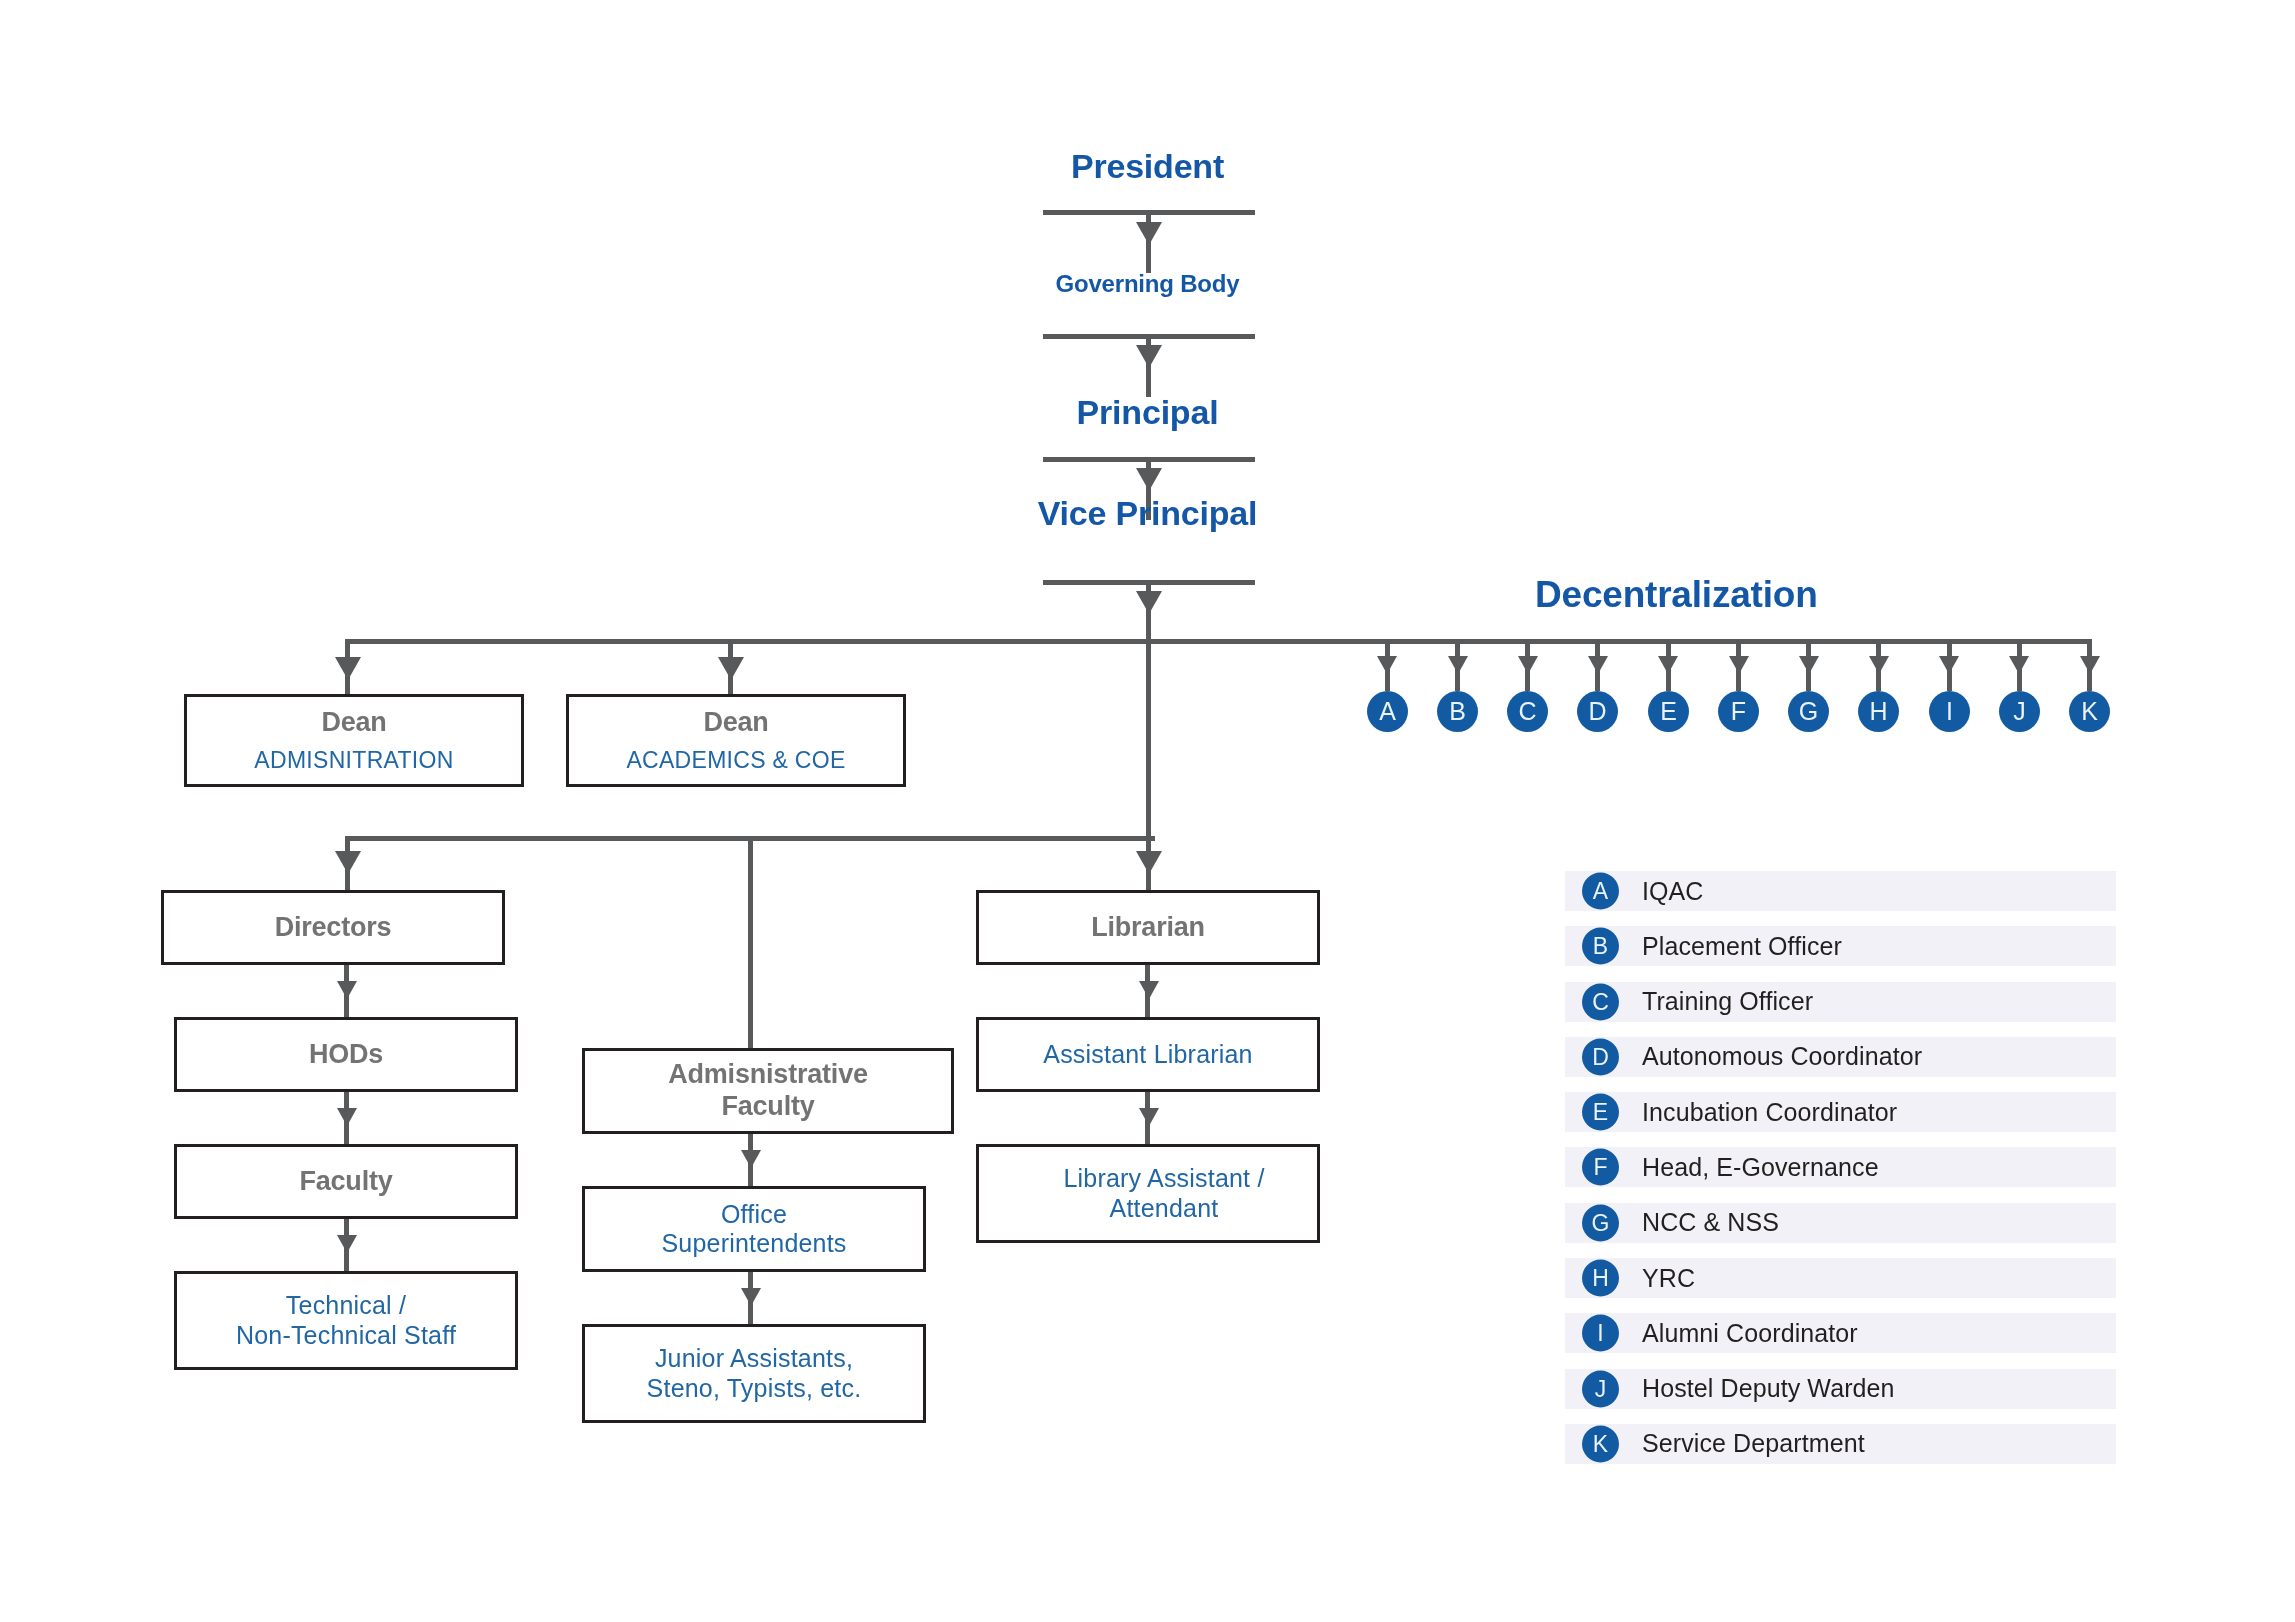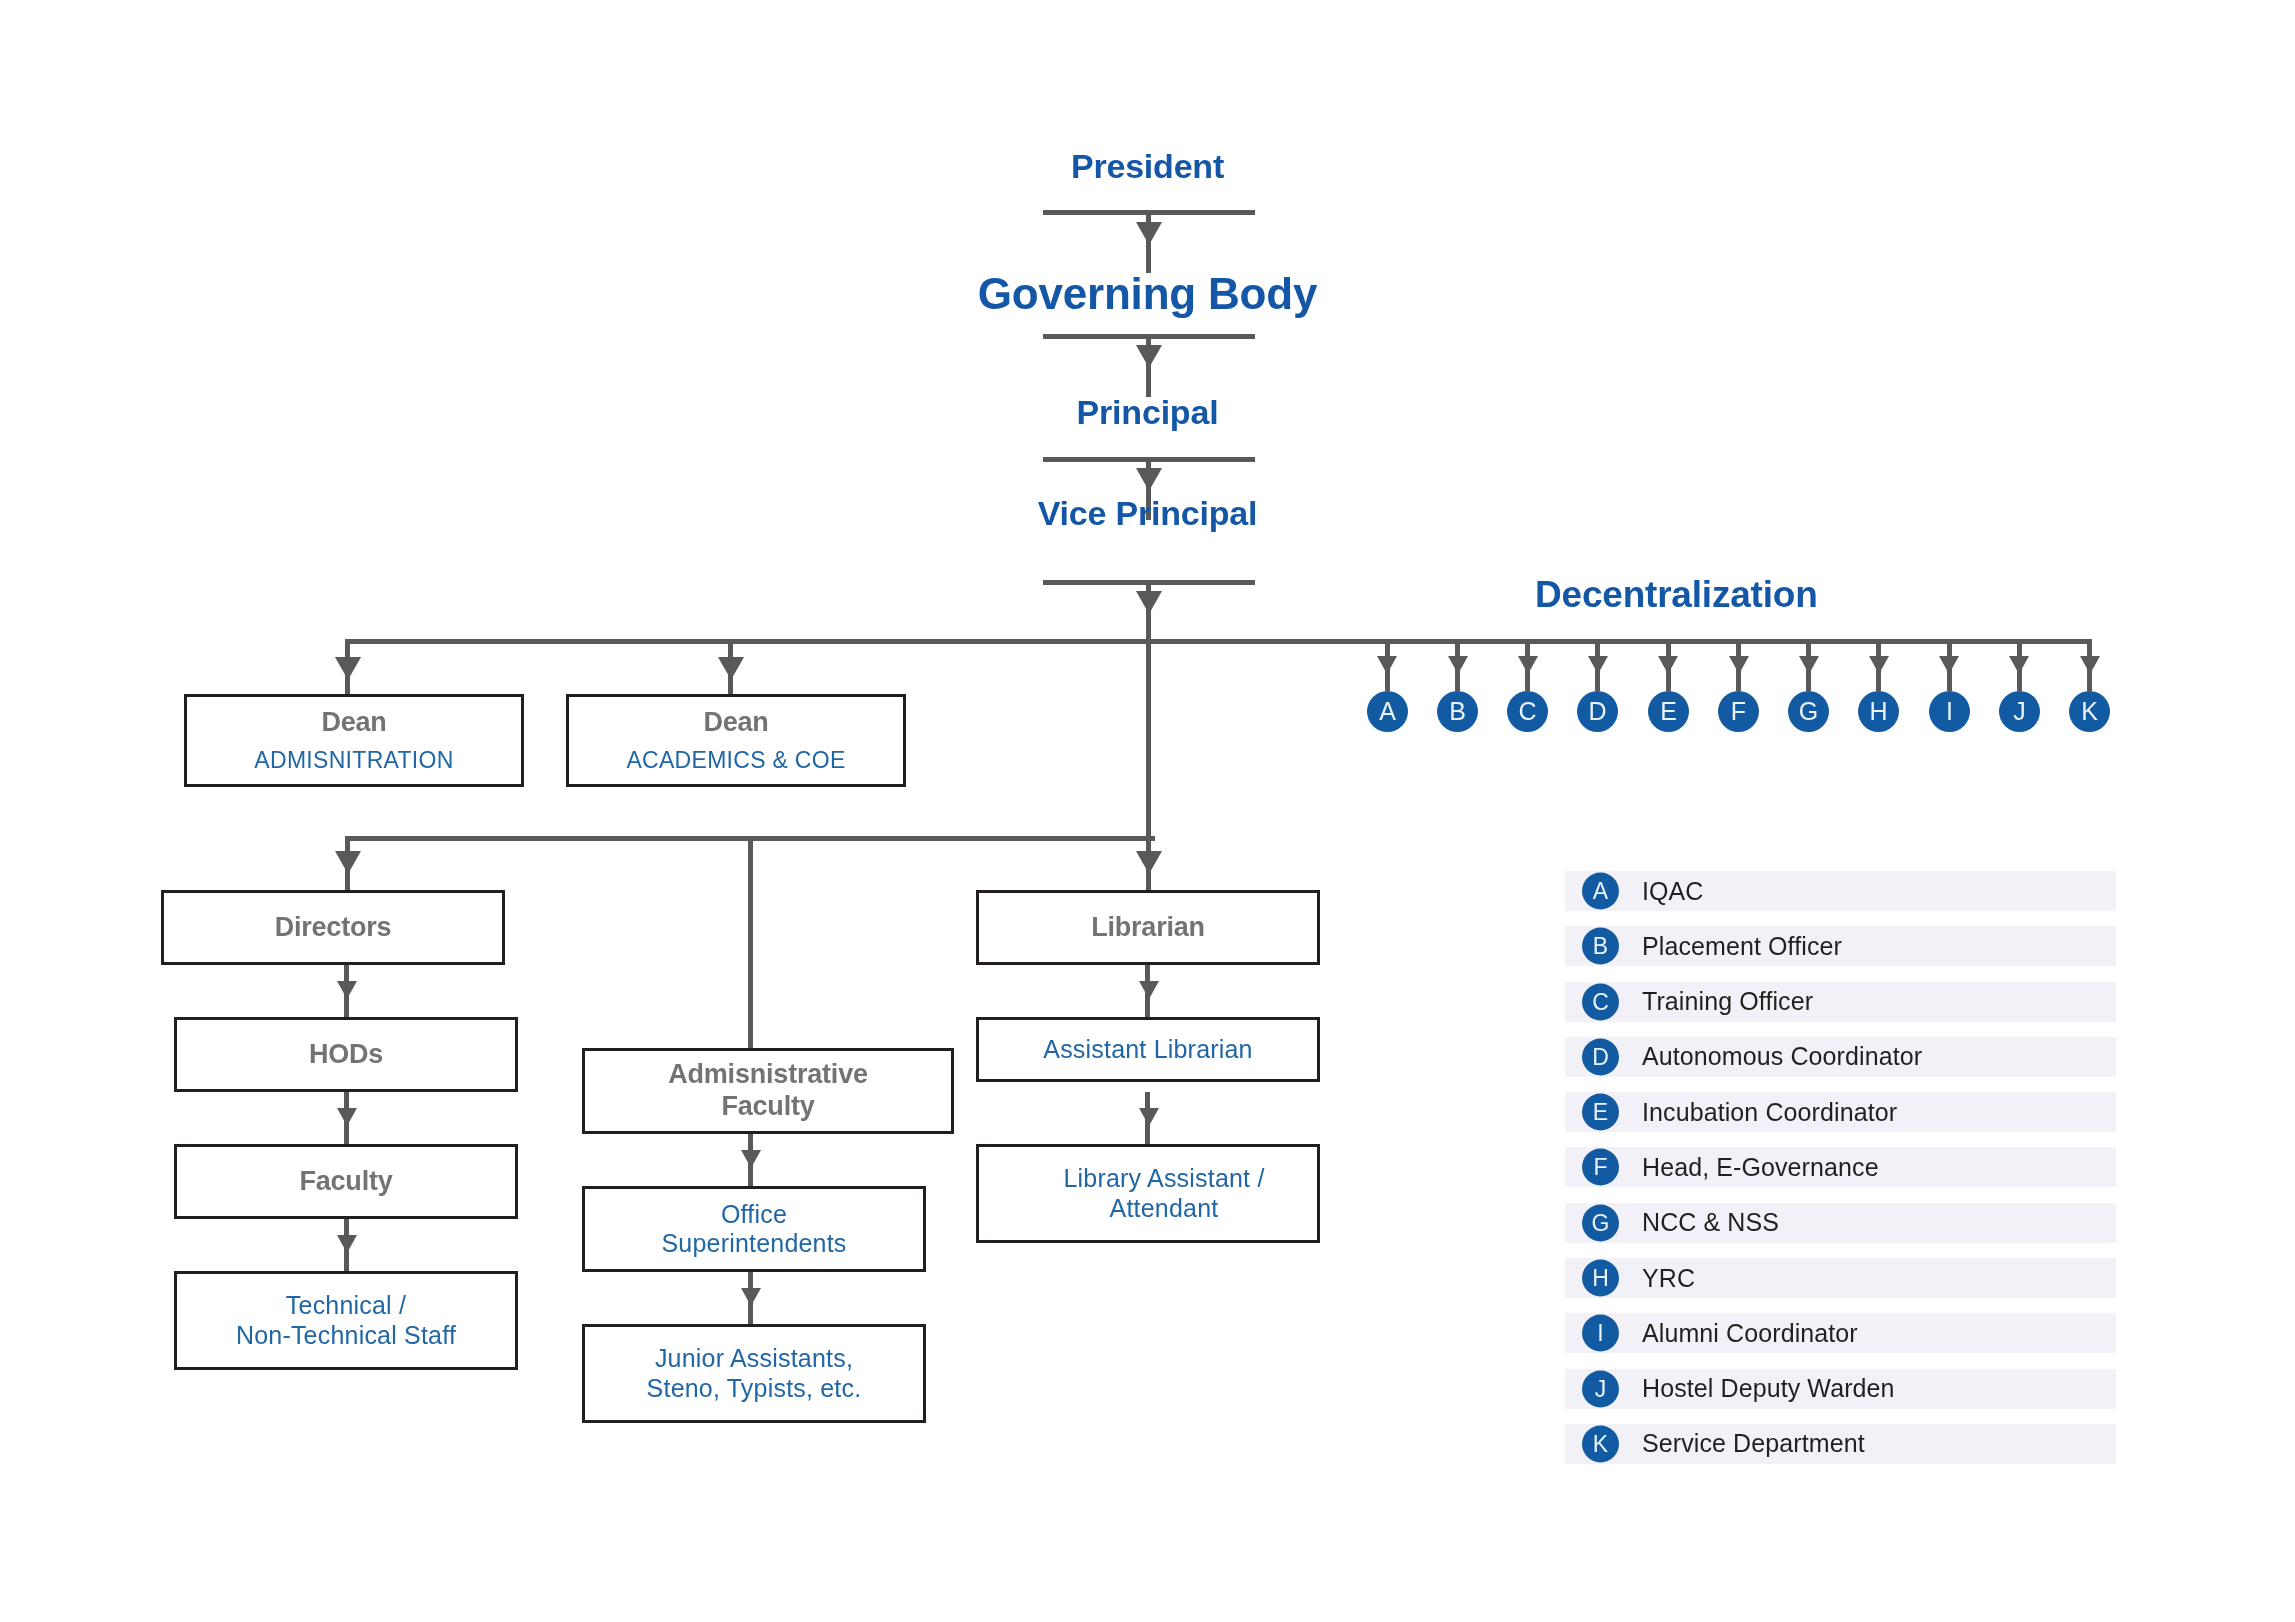--- a/index.html
+++ b/index.html
@@ -154,21 +154,21 @@
 </head>
 <body>
 
 <div id="stage">
 
   <div class="chain-title" style="left:918px; top:149px; width:459px; font-size:34px;">President</div>
   <div class="hline" style="left:1043px; top:210px; width:212px;"></div>
   <div class="vline" style="left:1146px; top:210px; height:63px;"></div>
   <div class="arrow-down" style="left:1136px; top:222px;"></div>
 
-  <div class="chain-title" style="left:918px; top:272px; width:459px; font-size:44px;">Governing Body</div>
+  <div class="chain-title" style="left:918px; top:272px; width:459px; font-size:24px;">Governing Body</div>
   <div class="hline" style="left:1043px; top:334px; width:212px;"></div>
   <div class="vline" style="left:1146px; top:334px; height:63px;"></div>
   <div class="arrow-down" style="left:1136px; top:345px;"></div>
 
   <div class="chain-title" style="left:918px; top:395px; width:459px; font-size:34px;">Principal</div>
   <div class="hline" style="left:1043px; top:457px; width:212px;"></div>
   <div class="vline" style="left:1146px; top:457px; height:63px;"></div>
   <div class="arrow-down" style="left:1136px; top:468px;"></div>
 
   <div class="chain-title" style="left:918px; top:496px; width:459px; font-size:34px;">Vice Principal</div>
@@ -286,21 +286,21 @@
     <div class="ttl-light">Junior Assistants,</div>
     <div class="ttl-light">Steno, Typists, etc.</div>
   </div>
 
   <div class="node-box" style="left:976px; top:890px; width:344px; height:75px;">
     <div class="ttl-bold">Librarian</div>
   </div>
   <div class="vline" style="left:1145px; top:965px; height:52px;"></div>
   <div class="arrow-down small" style="left:1139px; top:981px;"></div>
 
-  <div class="node-box" style="left:976px; top:1017px; width:344px; height:65px;">
+  <div class="node-box" style="left:976px; top:1017px; width:344px; height:75px;">
     <div class="ttl-light">Assistant Librarian</div>
   </div>
   <div class="vline" style="left:1145px; top:1092px; height:52px;"></div>
   <div class="arrow-down small" style="left:1139px; top:1108px;"></div>
 
   <div class="node-box" style="left:976px; top:1144px; width:344px; height:99px;padding-left:32px;">
     <div class="ttl-light">Library Assistant /</div>
     <div class="ttl-light">Attendant</div>
   </div>
 

